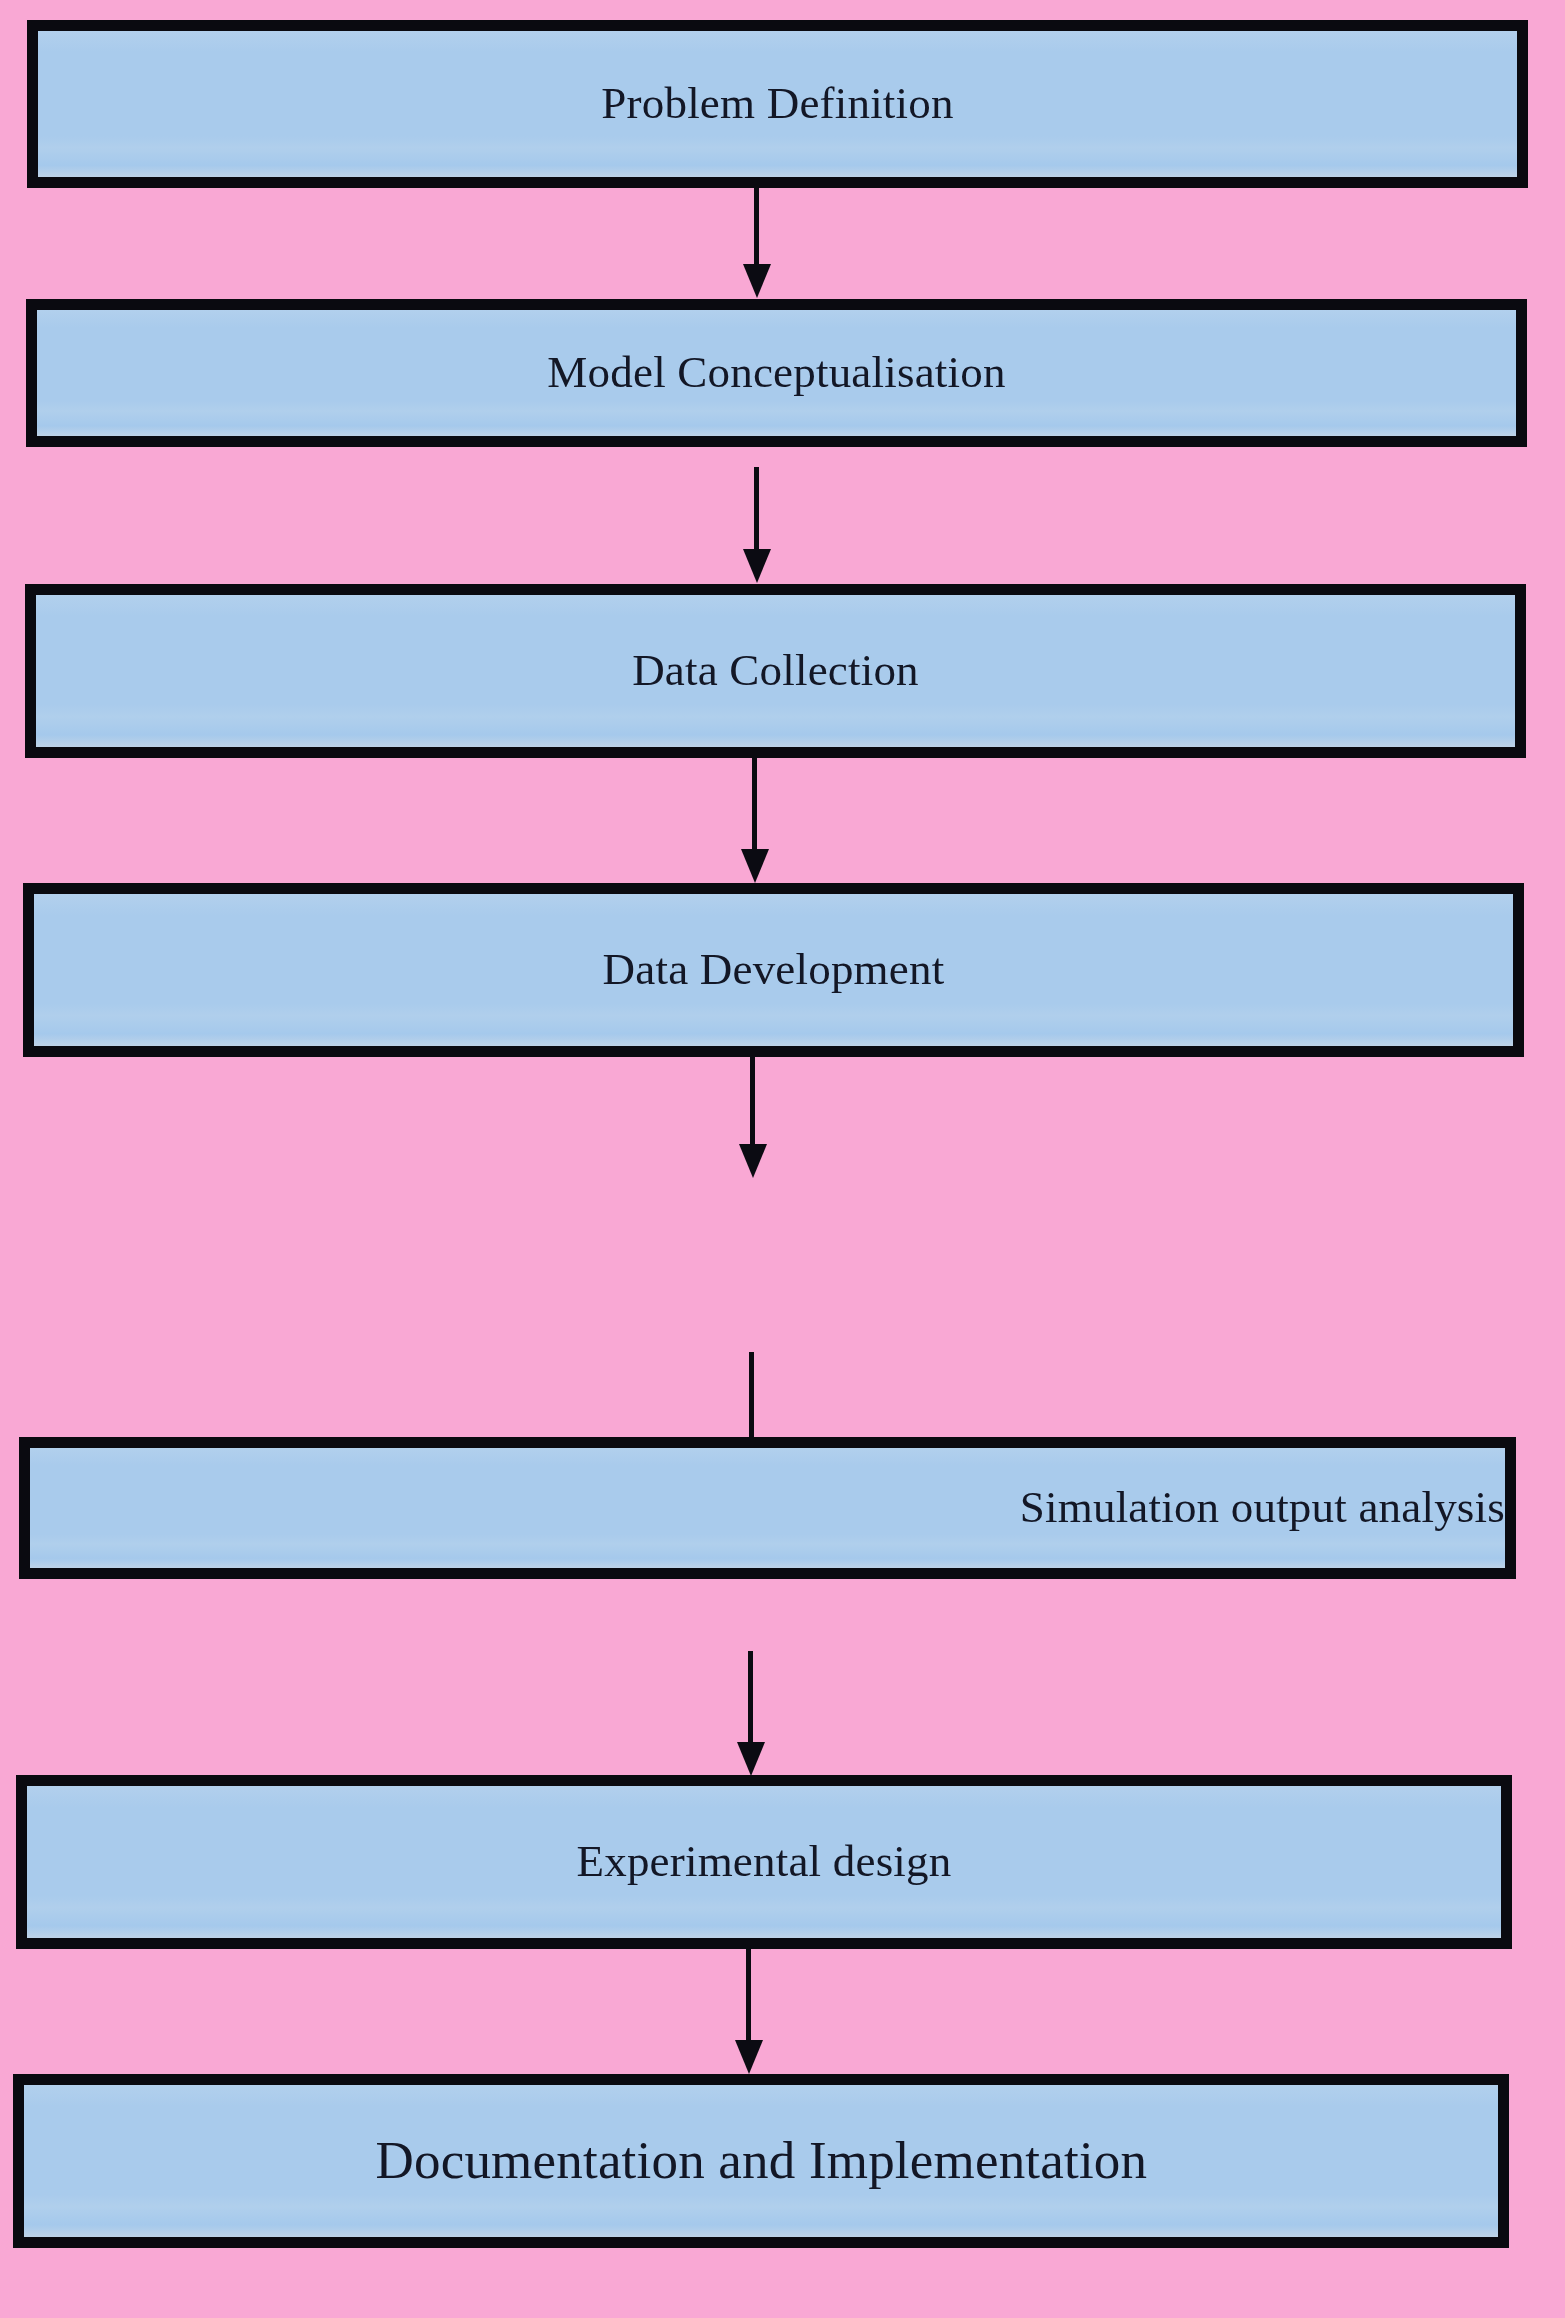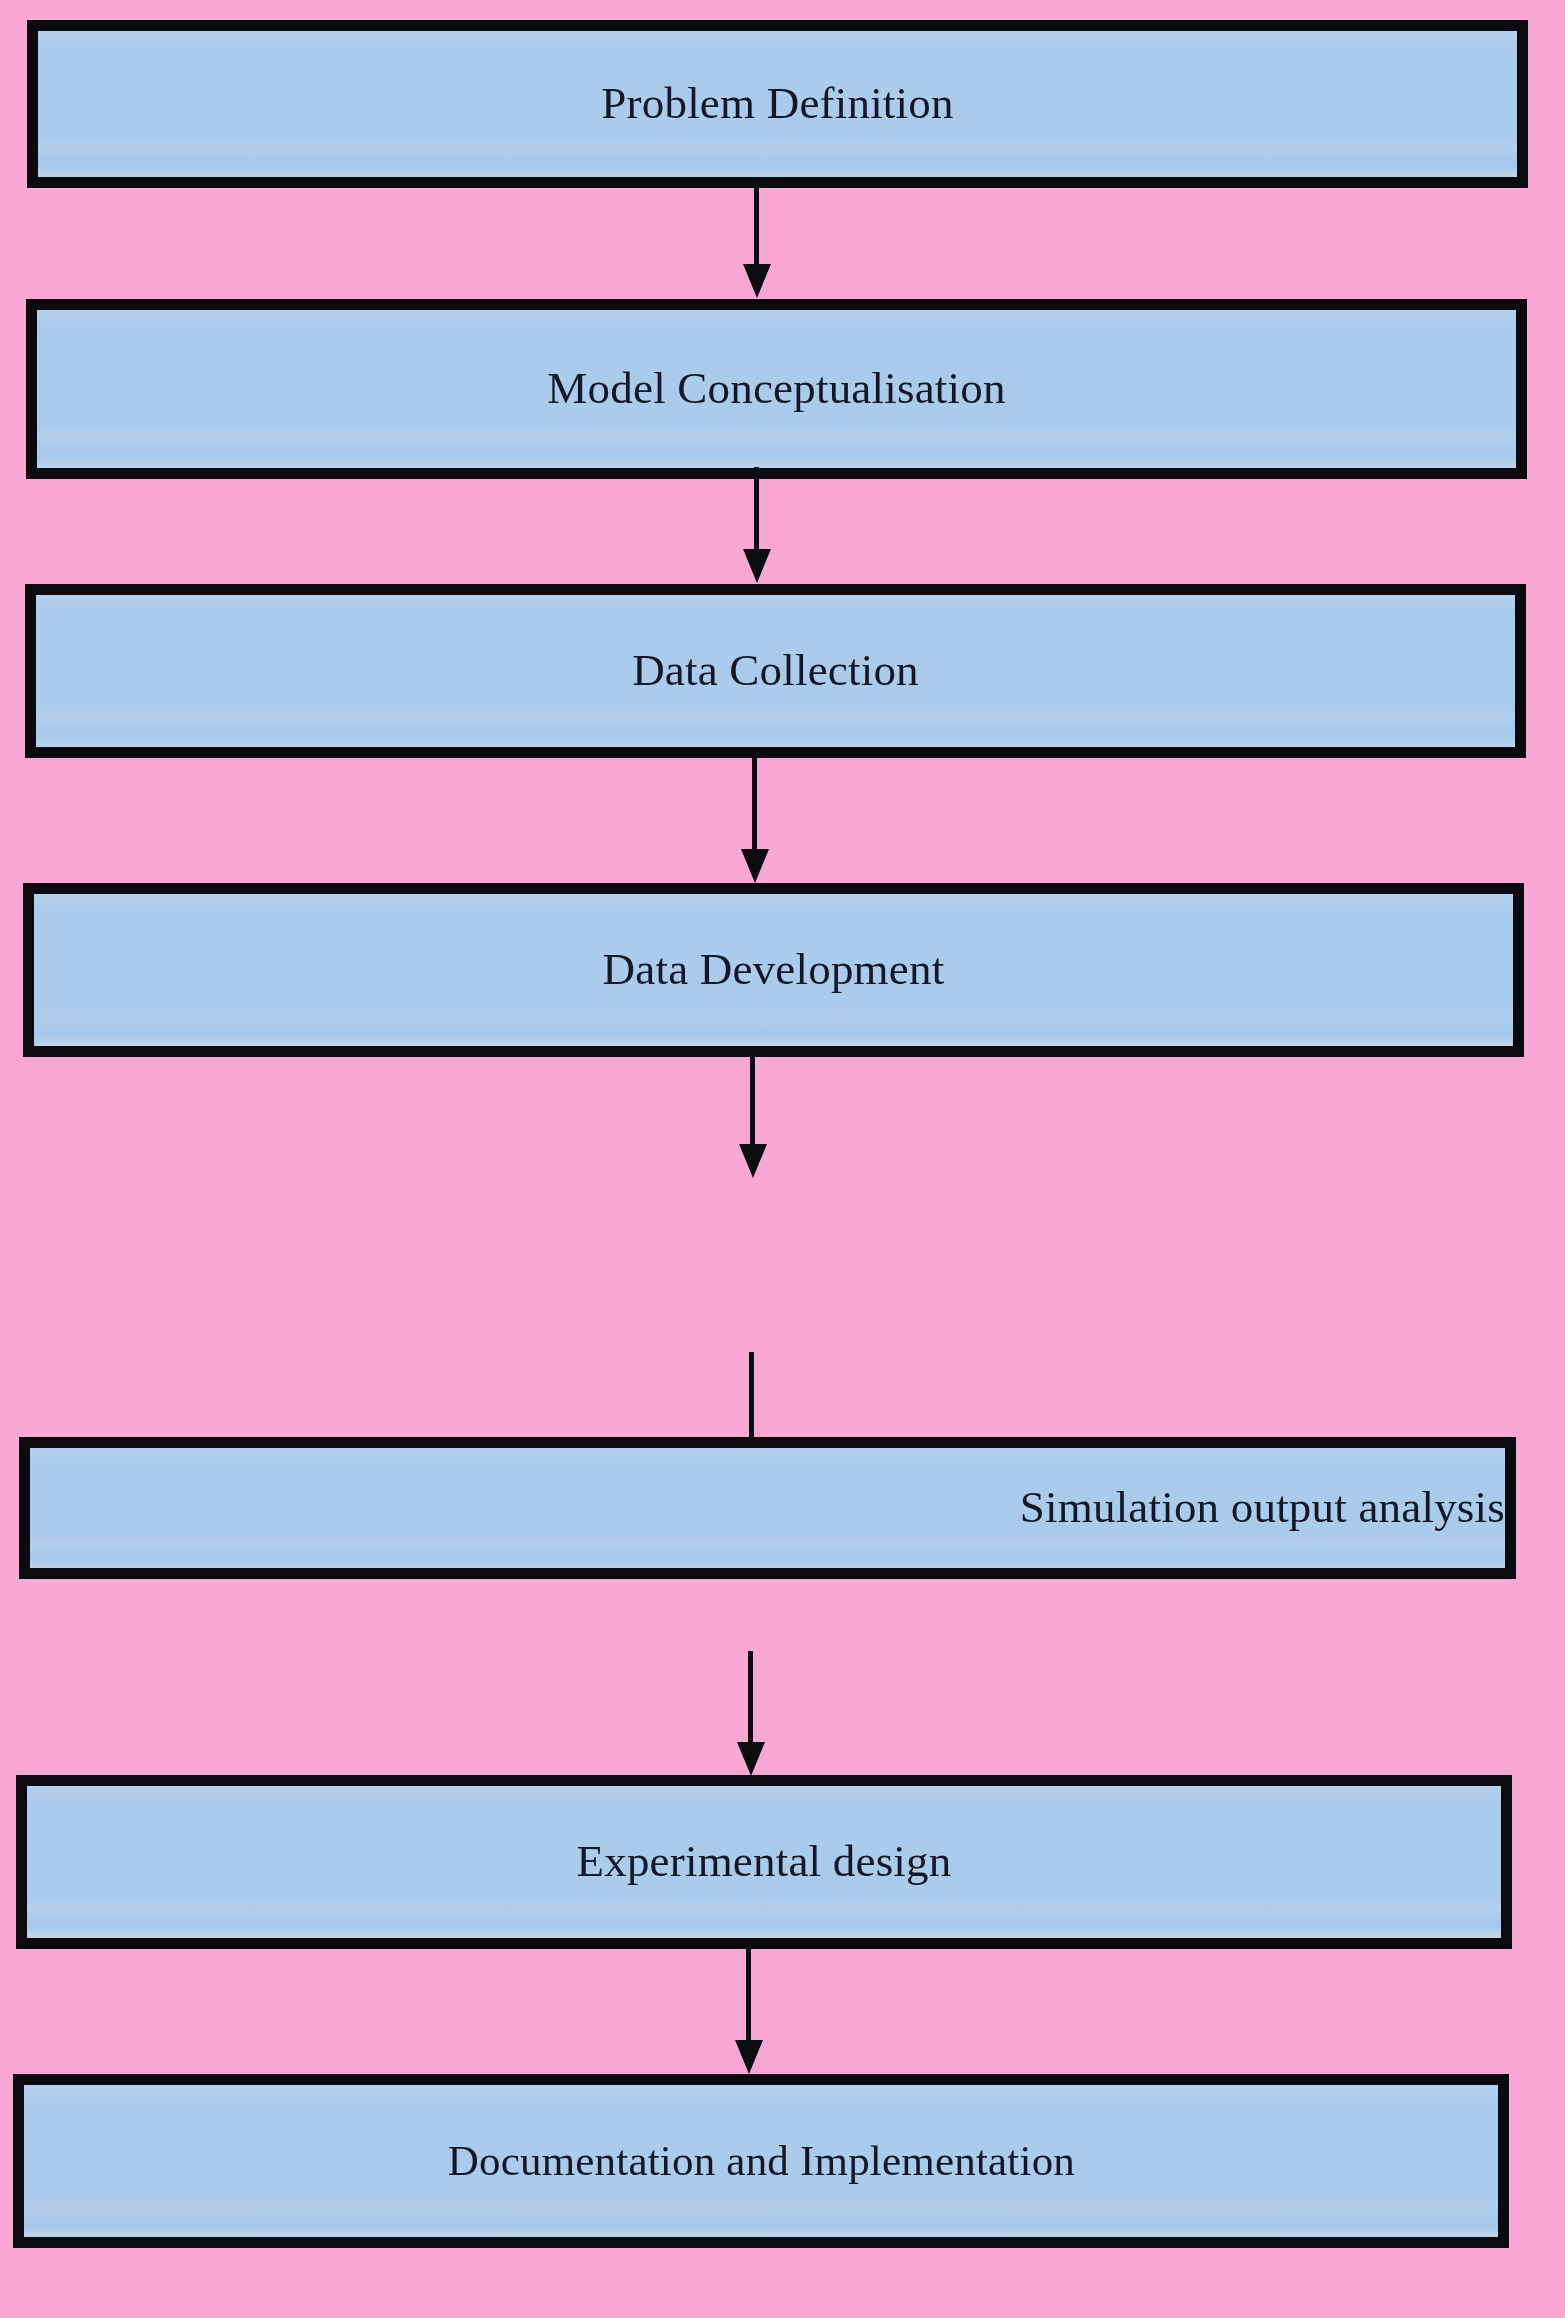--- a/index.html
+++ b/index.html
@@ -80,21 +80,21 @@
 <div id="flowchart">
 
   <div class="node" style="left: 27px; top: 20px; width: 1501px; height: 168px;">
     <span class="node-label" style="font-size: 45px;">Problem Definition</span>
   </div>
   <div class="connector" style="left: 739px; top: 188px; height: 110px;">
     <span class="stem"></span>
     <span class="head"></span>
   </div>
 
-  <div class="node" style="left: 26px; top: 299px; width: 1501px; height: 180px;">
+  <div class="node" style="left: 26px; top: 299px; width: 1501px; height: 148px;">
     <span class="node-label" style="font-size: 45px;">Model Conceptualisation</span>
   </div>
   <div class="connector" style="left: 739px; top: 467px; height: 116px;">
     <span class="stem"></span>
     <span class="head"></span>
   </div>
 
   <div class="node" style="left: 25px; top: 584px; width: 1501px; height: 174px;">
     <span class="node-label" style="font-size: 45px;">Data Collection</span>
   </div>
@@ -126,17 +126,17 @@
 
   <div class="node" style="left: 16px; top: 1775px; width: 1496px; height: 174px;">
     <span class="node-label" style="font-size: 45px; text-align: right;">Experimental design</span>
   </div>
   <div class="connector" style="left: 731px; top: 1949px; height: 125px;">
     <span class="stem"></span>
     <span class="head"></span>
   </div>
 
   <div class="node" style="left: 13.4px; top: 2074px; width: 1496px; height: 174px;">
-    <span class="node-label" style="font-size: 43px;">Documentation and Implementation</span>
+    <span class="node-label" style="font-size: 53px;">Documentation and Implementation</span>
   </div>
 
 </div>
 
 
 </body></html>

